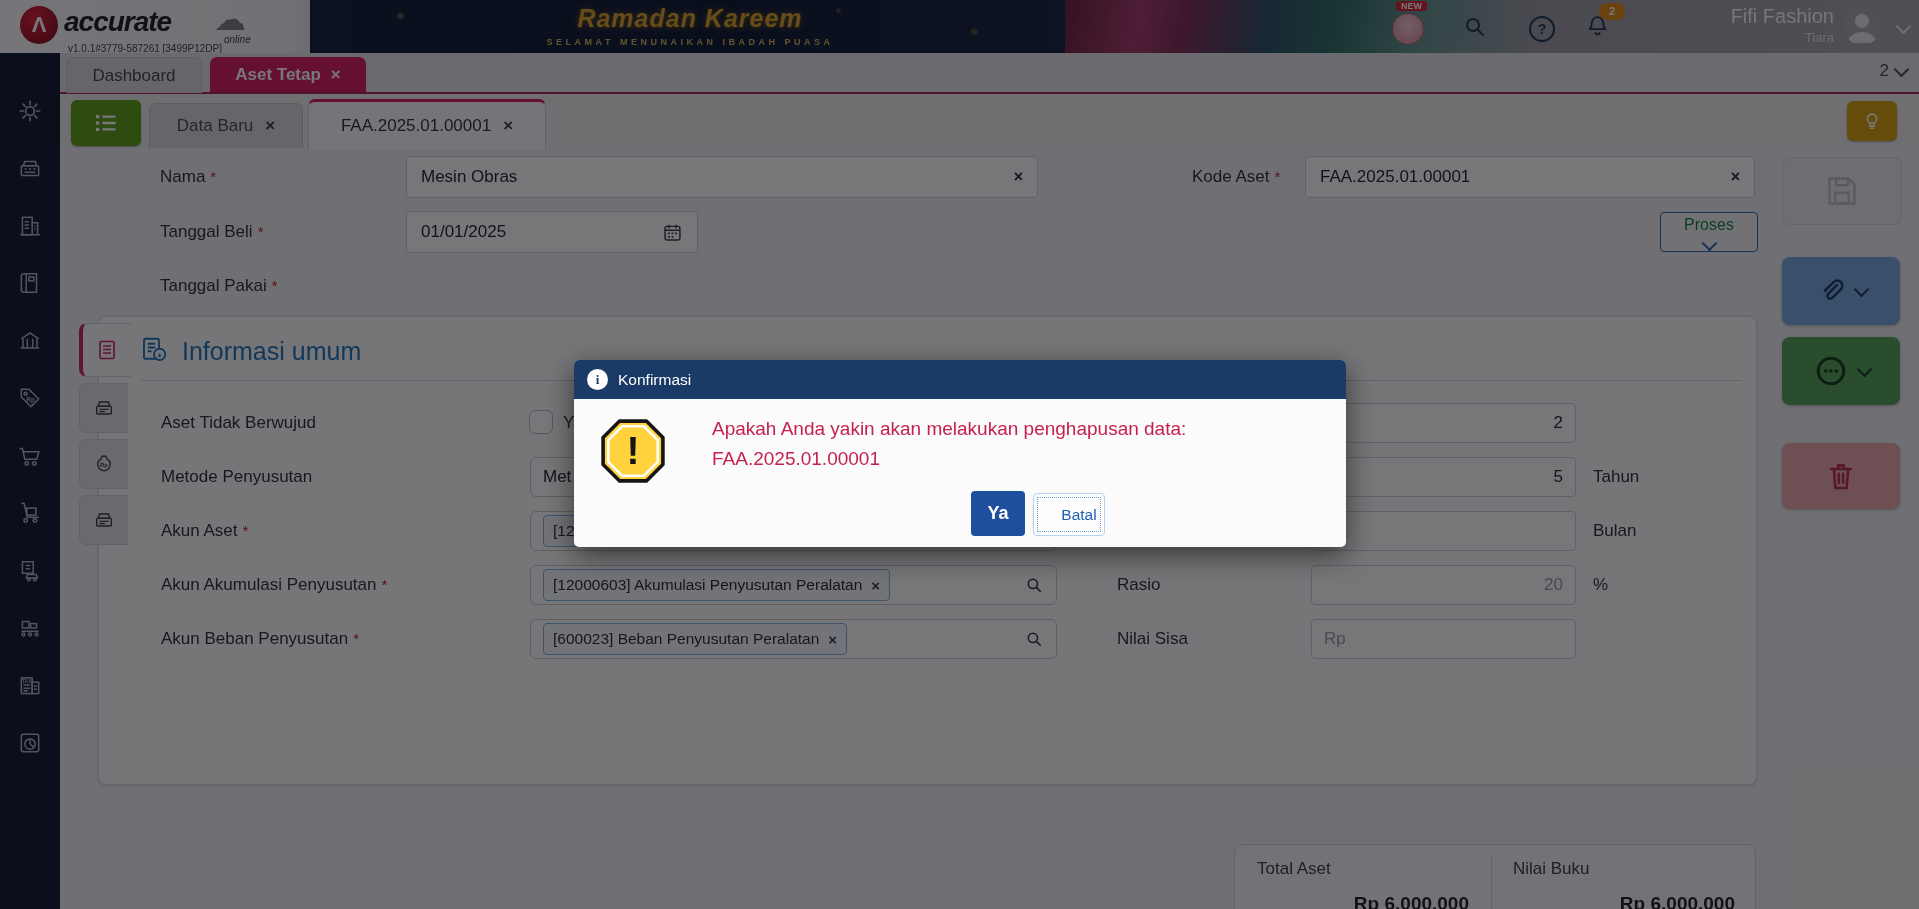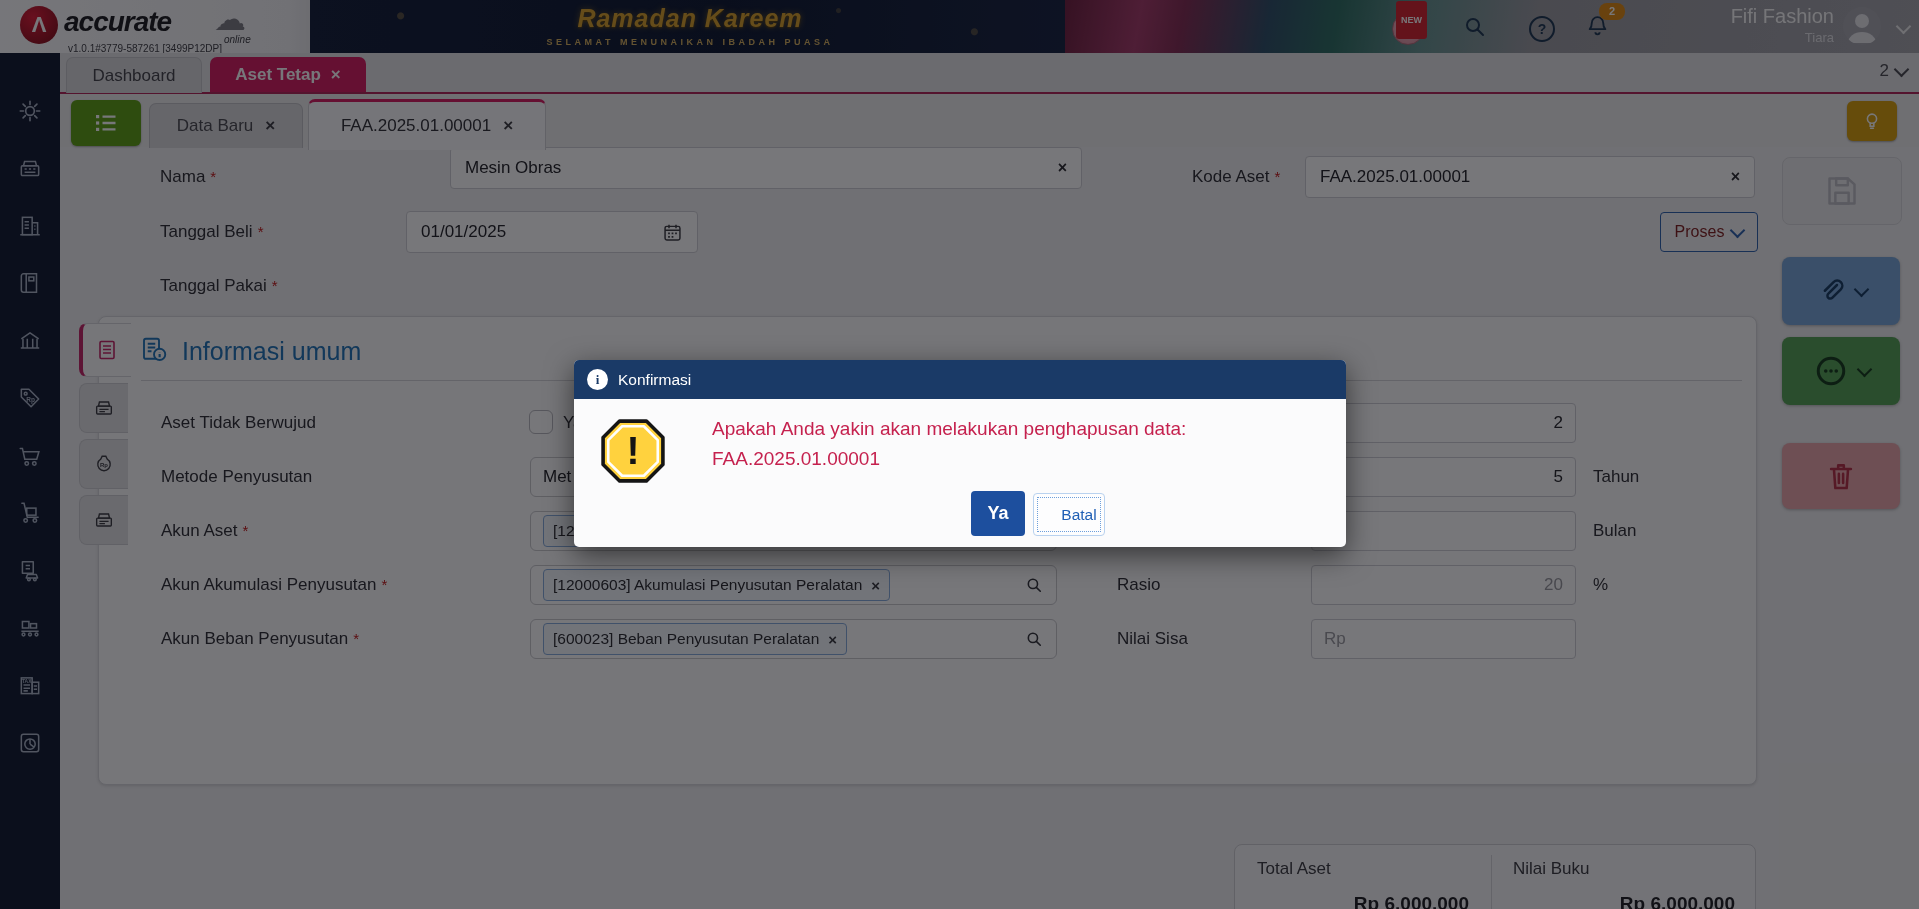--- a/index.html
+++ b/index.html
@@ -19,21 +19,21 @@
   .deco-right{left:1065px;top:0;width:854px;height:53px;background:
     linear-gradient(100deg,#6e1f3e 0%,#a53a68 9%,#832c52 14%,#2d4f66 24%,#2e6e62 32%,#679390 42%,#9b9ba1 55%,#a6a6ac 100%);}
   .logo-circle{left:20px;top:6px;width:38px;height:38px;border-radius:50%;
     background:radial-gradient(circle at 35% 30%,#e01b35,#93101f 75%);color:#fff;
     font-weight:bold;font-size:22px;text-align:center;line-height:38px;}
   .brand{left:64px;top:6px;font-size:28px;font-weight:800;font-style:italic;color:#1c1c1f;letter-spacing:-1px;}
   .cloud{left:214px;top:0px;font-size:32px;color:#7c7c84;}
   .online{left:224px;top:34px;font-size:10px;font-style:italic;color:#3a3a40;}
   .version{left:68px;top:43px;font-size:10px;color:#3c3c42;}
   .new-badge{left:1396px;top:1px;background:#d6232e;color:#fff;font-size:9px;font-weight:bold;
-    padding:14px 5px;border-radius:3px;z-index:3;}
+    padding:0 5px;border-radius:3px;z-index:3;}
   .mascot{left:1392px;top:13px;width:30px;height:30px;border-radius:50%;
     background:radial-gradient(circle at 50% 40%,#f6cdd6,#e39aa9 70%,#c97787);border:1px solid #b06a79;}
   .tb-ico{top:15px;width:24px;height:24px;}
   .help-circle{left:1529px;top:16px;width:22px;height:22px;border-radius:50%;border:2px solid #1c3550;
     color:#1c3550;font-size:14px;font-weight:bold;text-align:center;line-height:22px;}
   .notif-badge{left:1599px;top:3px;min-width:18px;height:17px;background:#e08b10;border-radius:8px;
     color:#fff;font-size:11px;font-weight:bold;text-align:center;line-height:17px;padding:0 4px;}
   .company{left:1584px;top:5px;width:250px;text-align:right;font-size:20px;color:#fafafa;}
   .username{left:1584px;top:30px;width:250px;text-align:right;font-size:13px;color:#e2e2e6;}
   .avatar{left:1843px;top:7px;width:38px;height:38px;border-radius:50%;background:#a9a9b0;overflow:hidden;}
@@ -61,21 +61,21 @@
   .bulb-btn{left:1787px;top:7px;width:50px;height:40px;background:#daa10b;border-radius:6px;
     display:flex;align-items:center;justify-content:center;box-shadow:0 1px 2px rgba(0,0,0,.3);}
   
   .flabel{font-size:17px;color:#2e2e34;line-height:42px;white-space:nowrap;}
   .req{color:#c21717;margin-left:5px;font-size:15px;}
   .input{background:#fff;border:1px solid #cfcfd4;border-radius:4px;height:42px;box-sizing:border-box;
     font-size:17px;color:#232328;display:flex;align-items:center;padding:0 14px;}
   .input .val{flex:1;}
   .clear-x{color:#2b2b30;font-weight:bold;font-size:16px;}
   .proses-btn{left:1660px;top:212px;width:96px;height:38px;border:1px solid #2e62ae;border-radius:4px;
-    color:#7f1d1d;font-size:16px;display:flex;align-items:center;justify-content:center;gap:8px;background:rgba(255,255,255,.35);}
+    color:#15803d;font-size:16px;display:flex;align-items:center;justify-content:center;gap:8px;background:rgba(255,255,255,.35);flex-direction:column;}
   
   .card{left:98px;top:316px;width:1657px;height:467px;background:#fcfcfd;border:1px solid #d8d8dc;
     border-radius:8px;box-shadow:0 1px 3px rgba(0,0,0,.12);z-index:1;}
   .minitab{width:48px;border-radius:8px 0 0 8px;display:flex;align-items:center;justify-content:center;z-index:2;}
   .minitab.active{background:#fcfcfd;border:1px solid #d8d8dc;border-right:none;border-left:4px solid #c62566;}
   .minitab.idle{background:#e3e3e5;border:1px solid #cfcfd3;border-right:none;}
   .section-title{font-size:25px;color:#1f74b8;}
   .divider{background:#d6d6da;height:1px;}
   .combo{background:#fff;border:1px solid #c9c9cd;border-radius:6px;height:40px;box-sizing:border-box;
     display:flex;align-items:center;padding:0 12px;font-size:17px;color:#232328;position:absolute;}
@@ -203,21 +203,21 @@
       <svg width="22" height="24" viewBox="0 0 24 24" fill="none" stroke="#fff" stroke-width="1.7" stroke-linecap="round">
         <circle cx="12" cy="9.5" r="5"></circle>
           <path d="M10 14.5v3.2h4v-3.2M10.5 20h3"></path>
         </svg>
     </div>
   </div>
 
   <div class="abs flabel" style="left:160px;top:156px;">
     <span>Nama</span><span class="req">*</span>
   </div>
-  <div class="abs input" style="left:406px;top:147px;width:632px;margin-left:44px;">
+  <div class="abs input" style="left:406px;top:156px;width:632px;">
     <span class="val">Mesin Obras</span>
     <span class="clear-x x-icon"></span>
   </div>
   <div class="abs flabel" style="left:1192px;top:156px;">
     <span>Kode Aset</span><span class="req">*</span>
   </div>
   <div class="abs input" style="left:1305px;top:156px;width:450px;">
     <span class="val">FAA.2025.01.00001</span>
     <span class="clear-x x-icon"></span>
   </div>

